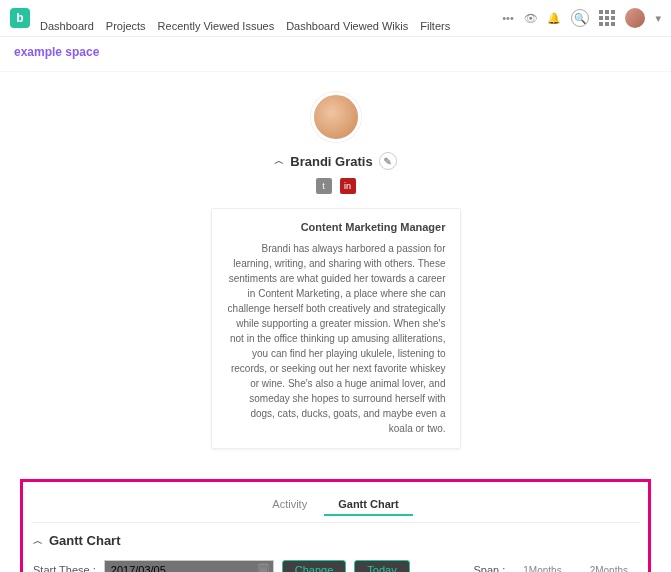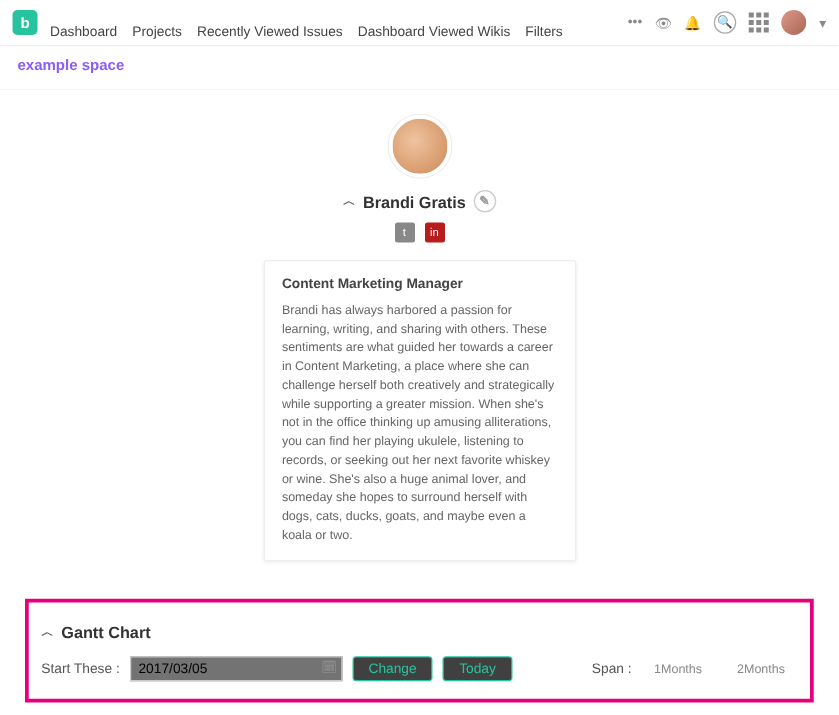--- a/index.html
+++ b/index.html
@@ -16,21 +16,21 @@
   .apps-icon i { background:#888; display:block; width:4px; height:4px; }
   .space-header { padding: 8px 14px 12px 14px; font-weight:bold; font-size:12px; color:#8b5cf6; border-bottom:1px solid #f5f5f5;}
   .profile-section { text-align:center; padding:20px 0 10px 0; }
   .avatar-lg { width:50px; height:50px; border-radius:50%; background: radial-gradient(circle at 40% 40%, #f0c4a0, #cc8855); margin:0 auto; border:3px solid #fff; box-shadow:0 0 0 1px #eee; }
   .name-row { display:flex; align-items:center; justify-content:center; gap:6px; margin-top:10px; font-weight:bold; font-size:13px; color:#333; }
   .chevup { font-size:10px; color:#666; }
   .edit-circle { width:18px; height:18px; border-radius:50%; border:1px solid #ccc; display:flex; align-items:center; justify-content:center; font-size:10px; color:#999; }
   .social-row { display:flex; justify-content:center; gap:8px; margin-top:8px; }
   .social-row .soc { width:16px; height:16px; background:#b91c1c; color:#fff; font-size:9px; display:flex; align-items:center; justify-content:center; border-radius:2px; }
   .soc.tw { background:#888; border-radius:2px;}
-  .bio-card { width:250px; margin:14px auto 20px auto; background:#fff; border:1px solid #eee; border-radius:2px; box-shadow:0 1px 3px rgba(0,0,0,0.06); padding:12px 14px; text-align:left; }
+  .bio-card { width:250px; margin:14px auto 20px auto; background:#fff; border:1px solid #eee; border-radius:2px; box-shadow:0 1px 3px rgba(0,0,0,0.06); padding:12px 14px; text-align:right; }
   .bio-title { font-weight:600; font-size:11px; color:#444; margin-bottom:8px; }
   .bio-text { font-size:10px; line-height:1.5; color:#666; }
   .highlight-box { margin:0 20px 20px 20px; border:3px solid #e6007e; padding:6px 8px 10px 8px; }
   .tabs-row { text-align:center; padding:6px 0; border-bottom:1px solid #eee; }
   .tab { display:inline-block; padding:4px 14px; font-size:11px; color:#888; cursor:pointer; }
   .tab.active { color:#333; font-weight:600; border-bottom:2px solid #27c39f; }
   .section-title-row { display:flex; align-items:center; gap:6px; padding:10px 2px 8px 2px; font-size:13px; font-weight:600; color:#333; }
   .control-row { display:flex; align-items:center; gap:8px; padding:4px 2px; font-size:11px; flex-wrap:wrap;}
   .label { color:#555; }
   .date-input { border:1px solid #ccc; padding:3px 20px 3px 6px; font-size:11px; position:relative; background:#737373; }
@@ -88,20 +88,24 @@
     <span class="soc">in</span>
   </div>
   <div class="bio-card">
     <div class="bio-title">Content Marketing Manager</div>
     <div class="bio-text">Brandi has always harbored a passion for learning, writing, and sharing with others. These sentiments are what guided her towards a career in Content Marketing, a place where she can challenge herself both creatively and strategically while supporting a greater mission. When she's not in the office thinking up amusing alliterations, you can find her playing ukulele, listening to records, or seeking out her next favorite whiskey or wine. She's also a huge animal lover, and someday she hopes to surround herself with dogs, cats, ducks, goats, and maybe even a koala or two.</div>
   </div>
 </div>
 
 <div class="highlight-box">
 
+  <div class="tabs-row">
+    <span class="tab">Activity</span>
+    <span class="tab active">Gantt Chart</span>
+  </div>
 
   <div class="section-title-row">
     <span class="chevup">︿</span>
     <span>Gantt Chart</span>
   </div>
 
   <div class="control-row">
     <span class="label">Start These :</span>
     <span class="date-wrap">
       <input class="date-input" value="2017/03/05" style="">

